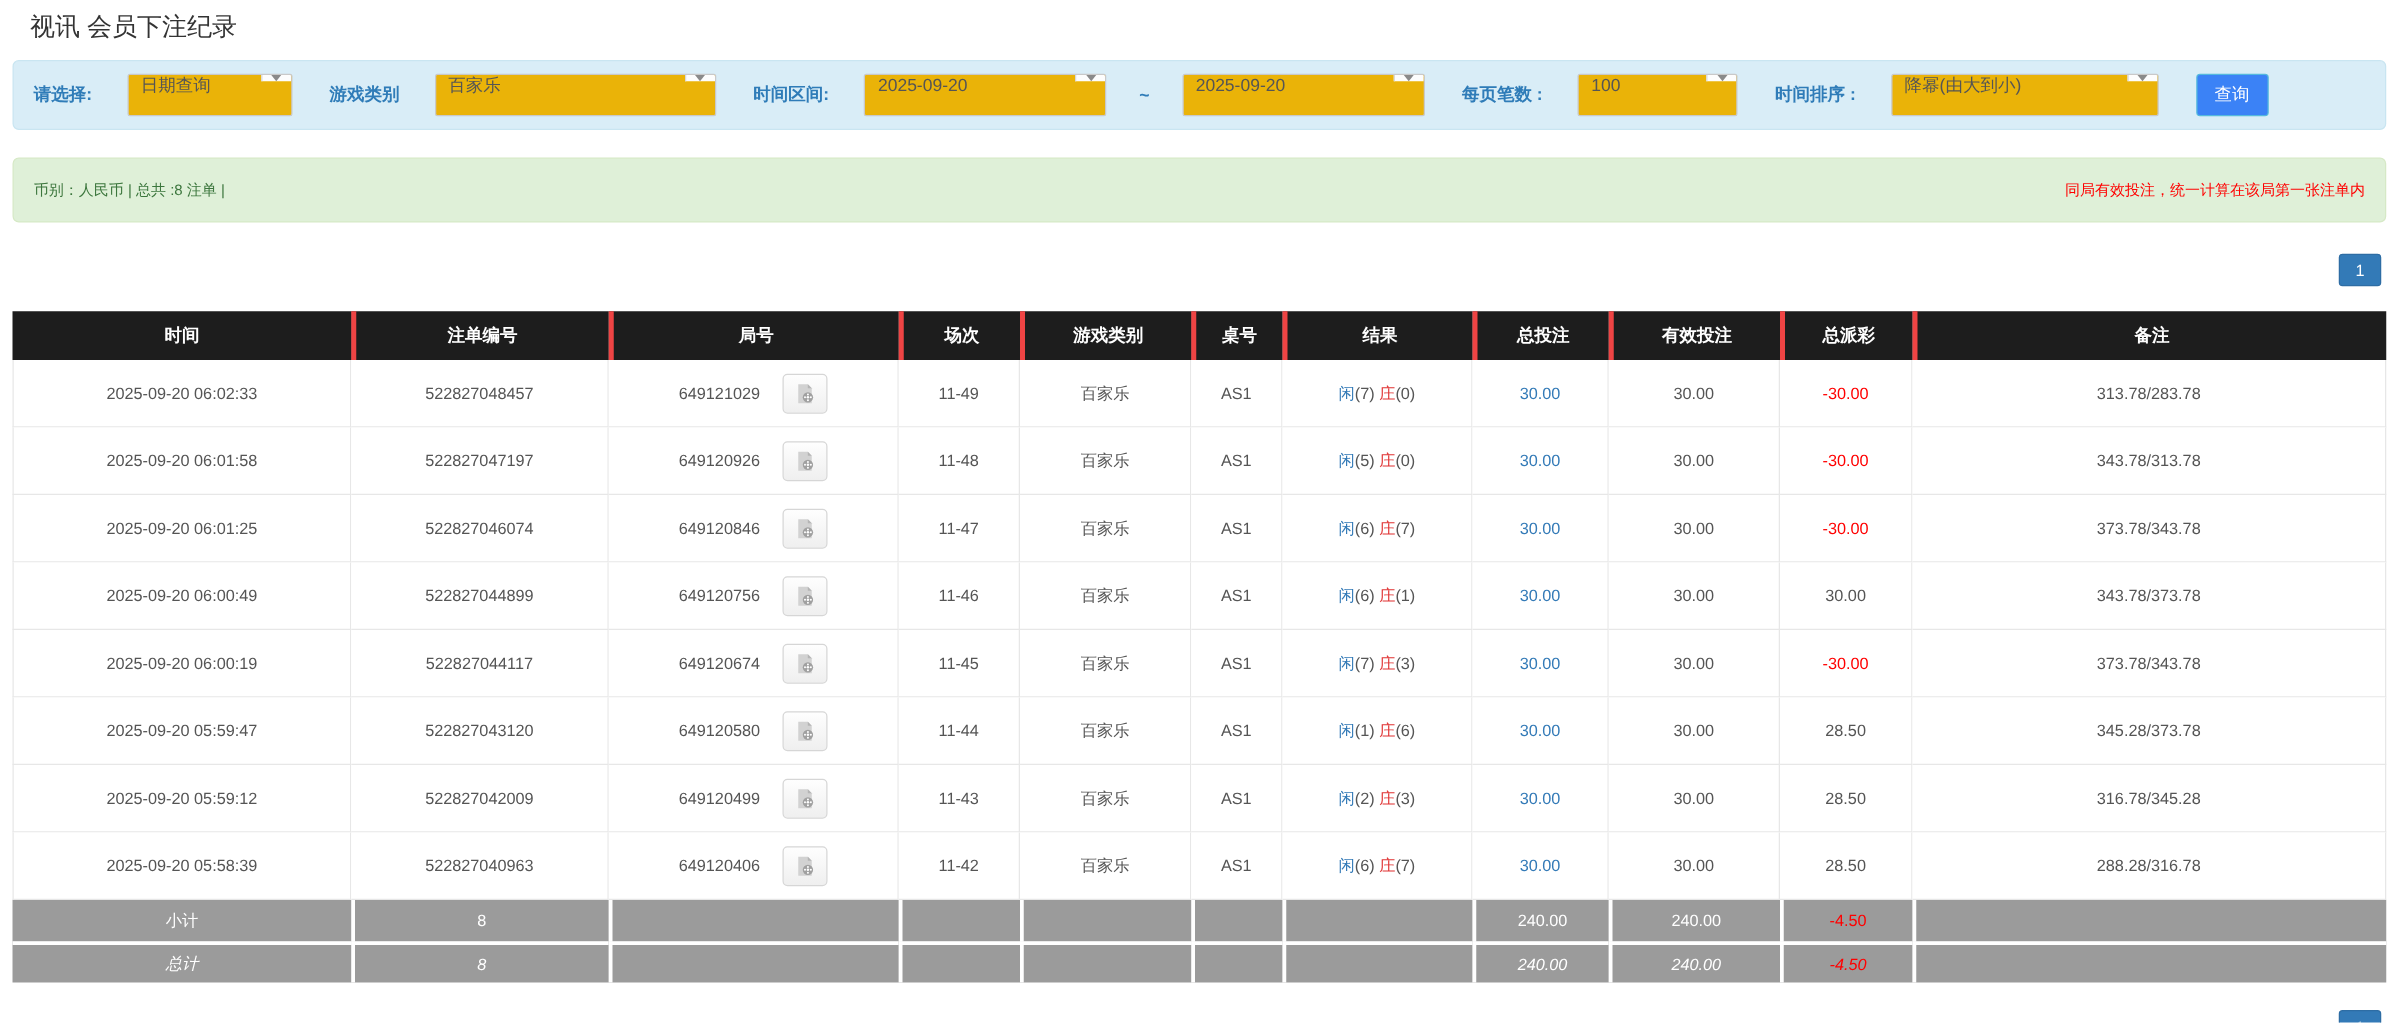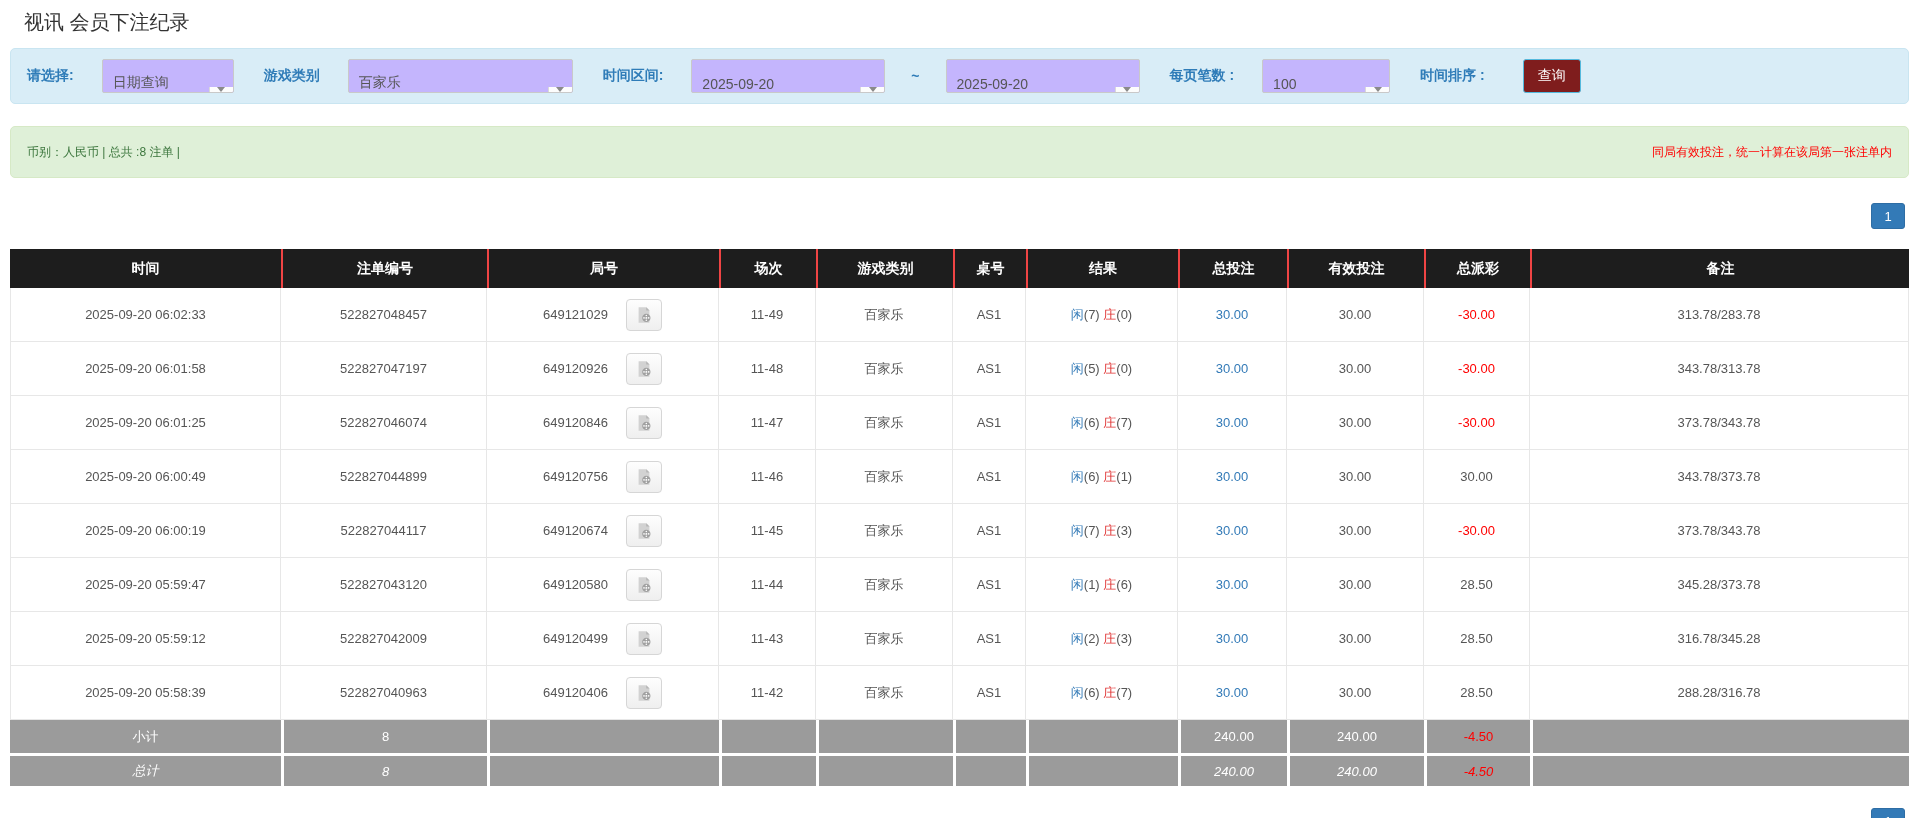--- a/index.html
+++ b/index.html
@@ -26,22 +26,22 @@
     padding: 0 16px;
     white-space: nowrap;
     gap: 20px;
   }
   .f-label {
     color: #2f7cb8; font-weight: bold; font-size: 14px;
     margin: 0 8px 0 10px;
   }
   .f-label:first-child { margin-left: 0; }
   .combo {
-    display: inline-flex; align-items: flex-end;
-    height: 34px; background: #c4b5fd;
+    display: inline-flex; align-items: flex-start;
+    height: 34px; background: #eab308;
     border: 1px solid #c9c9c9; border-radius: 2px;
     overflow: hidden; vertical-align: middle;
   }
   .combo-text {
     flex: 1; display: flex; align-items: center;
     padding: 0 10px; font-size: 14px; color: #555;
     overflow: hidden;
   }
   .combo-arrow {
     width: 24px; border-left: 1px solid #d9d9d9;
@@ -51,21 +51,21 @@
   }
   .tri {
     width: 0; height: 0;
     border-left: 4px solid transparent;
     border-right: 4px solid transparent;
     border-top: 5px solid #8a8a8a;
   }
   .tilde { color: #2f7cb8; font-weight: bold; margin: 0 6px; font-size: 14px; }
   .btn-search {
     height: 34px; margin-left: 10px; padding: 0 14px;
-    background: #7f1d1d; border: 1px solid #54b9dd; border-radius: 3px;
+    background: #3b82f6; border: 1px solid #54b9dd; border-radius: 3px;
     color: #fff; font-size: 14px; cursor: pointer;
   }
   
   .summary-bar {
     margin: 22px 10px 0 10px;
     height: 52px;
     background: #dff0d8;
     border: 1px solid #d6e9c6;
     border-radius: 5px;
     display: flex; align-items: center; justify-content: space-between;
@@ -89,21 +89,21 @@
     border-collapse: separate; border-spacing: 0;
     table-layout: fixed;
     font-size: 13px; color: #555;
     text-align: center;
   }
   .records th {
     background: #1d1d1d; color: #fff;
     font-size: 14px; font-weight: bold;
     height: 39px; padding: 0;
   }
-  .records th + th { border-left: 2px solid #ef4444; margin-top: 35px; }
+  .records th + th { border-left: 4px solid #ef4444; margin-top: 35px; }
   .records tbody td {
     height: 54px; padding: 0 4px;
     border-bottom: 1px solid #e7e7e7;
     border-right: 1px solid #e7e7e7;
     background: #fff;
   }
   .records tbody td:first-child { border-left: 1px solid #e7e7e7; }
   .records tfoot td {
     background: #9b9b9b; color: #fff;
     height: 33px; padding: 0 4px;
@@ -163,20 +163,26 @@
 
   <span class="f-label">每页笔数 :</span>
   <span class="combo" style="width:128px">
     <span class="combo-text">100</span>
     <span class="combo-arrow">
         <span class="tri"></span>
       </span>
   </span>
 
   <span class="f-label">时间排序 :</span>
+  <span class="combo" style="width:214px">
+    <span class="combo-text">降幂(由大到小)</span>
+    <span class="combo-arrow">
+        <span class="tri"></span>
+      </span>
+  </span>
 
   <button class="btn-search">查询</button>
 </div>
 
 <div class="summary-bar">
   <span class="summary-left">币别：人民币 | 总共 :8 注单 |</span>
   <span class="summary-right">同局有效投注，统一计算在该局第一张注单内</span>
 </div>
 
 <div class="pager">

